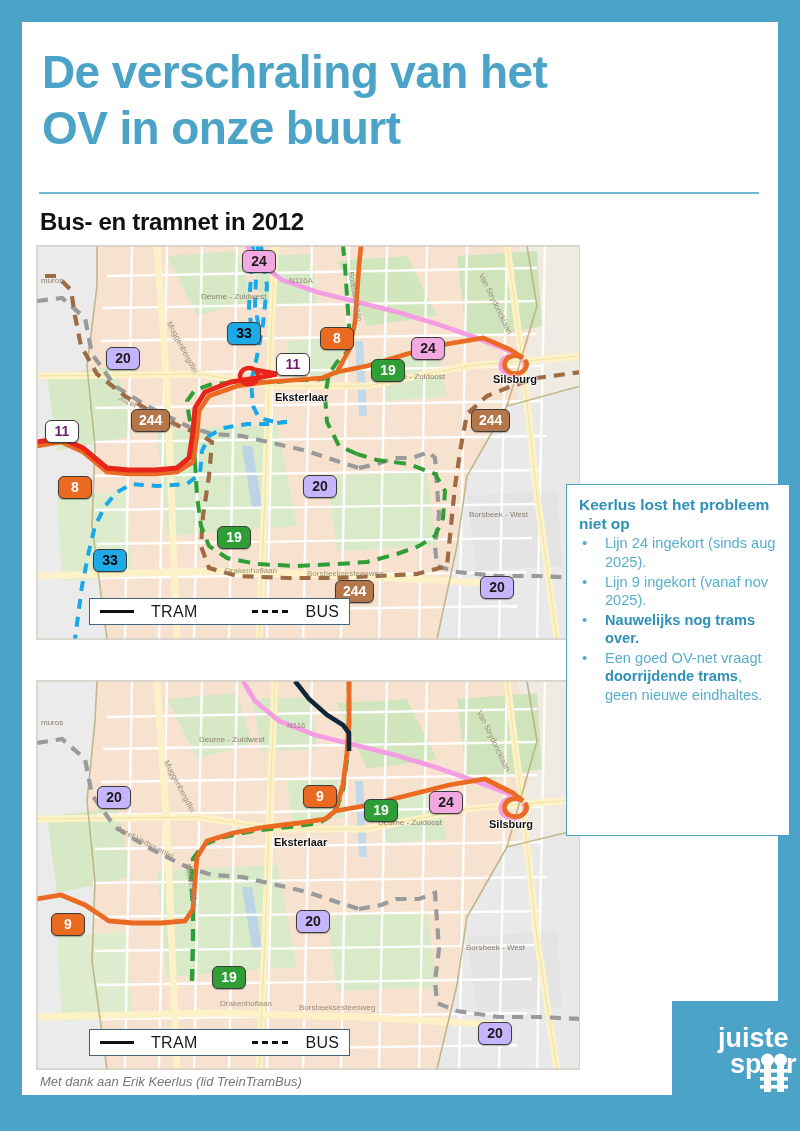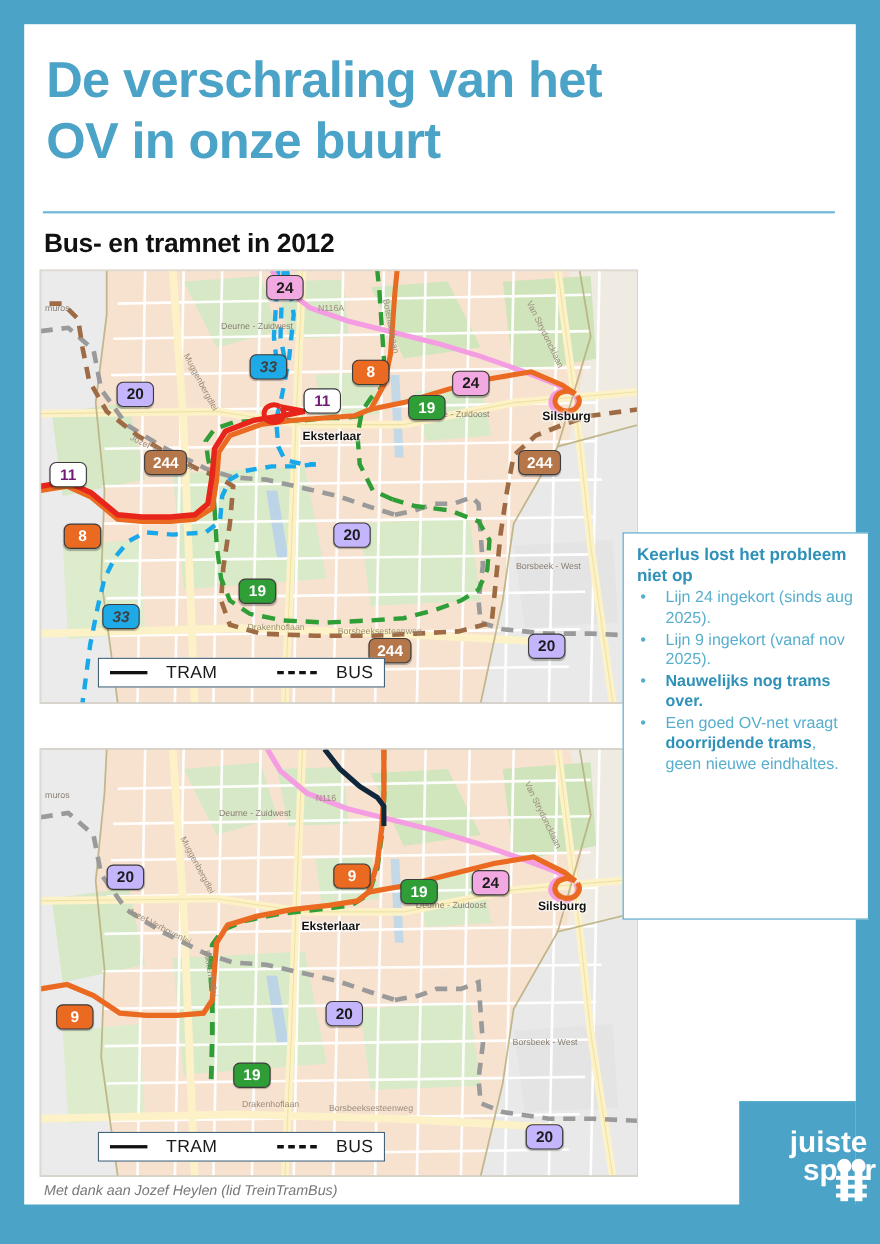--- a/index.html
+++ b/index.html
@@ -73,21 +73,21 @@
     border: 1.6px solid #3b3b3b;
     font-size: 14px;
     font-weight: bold;
     text-align: center;
     line-height: 1.15;
     color: #ffffff;
     box-shadow: 0 1px 1px rgba(0,0,0,.28);
     white-space: nowrap;
   }
   .badge.b-pink   { background: #f2a8e0; color: #1c1c1c; }
-  .badge.b-cyan   { background: #1eaae6; color: #404040; font-style: italic; }
+  .badge.b-cyan   { background: #1eaae6; color: #000000; }
   .badge.b-gray   { background: #c4b5fd; color: #1c1c1c; }
   .badge.b-brown  { background: #b5764a; color: #ffffff; text-align: center; }
   .badge.b-orange { background: #ea6a21; color: #ffffff; }
   .badge.b-green  { background: #2f9e37; color: #ffffff; }
   .badge.b-white  { background: #ffffff; color: #701a75; }
 
   
   .place {
     position: absolute;
     font-weight: bold;
@@ -473,21 +473,21 @@
     <div class="callout">
       <h3>Keerlus lost het probleem niet op</h3>
       <ul>
         <li><span><span>Lijn 24 ingekort (sinds aug 2025).</span></span></li>
         <li><span><span>Lijn 9 ingekort (vanaf nov 2025).</span></span></li>
         <li><span><b>Nauwelijks nog trams over.</b></span></li>
         <li><span><span>Een goed OV-net vraagt </span><b>doorrijdende trams</b><span>, geen nieuwe eindhaltes.</span></span></li>
       </ul>
     </div>
 
-    <div class="credit">Met dank aan Jozef Heylen (lid TreinTramBus)</div>
+    <div class="credit">Met dank aan Erik Keerlus (lid TreinTramBus)</div>
   </div>
 
   <div class="logo">
     <svg width="106" height="106" viewBox="0 0 106 106">
       <text x="20" y="46" font-family="Liberation Sans, sans-serif" font-size="27" font-weight="bold" fill="#ffffff">juiste</text>
       <text x="32" y="72" font-family="Liberation Sans, sans-serif" font-size="27" font-weight="bold" fill="#ffffff">sp</text>
       <text x="88" y="72" font-family="Liberation Sans, sans-serif" font-size="27" font-weight="bold" fill="#ffffff">r</text>
       <g>
         <rect x="66" y="58" width="7" height="33" fill="#ffffff"></rect>
         <rect x="79" y="58" width="7" height="33" fill="#ffffff"></rect>

